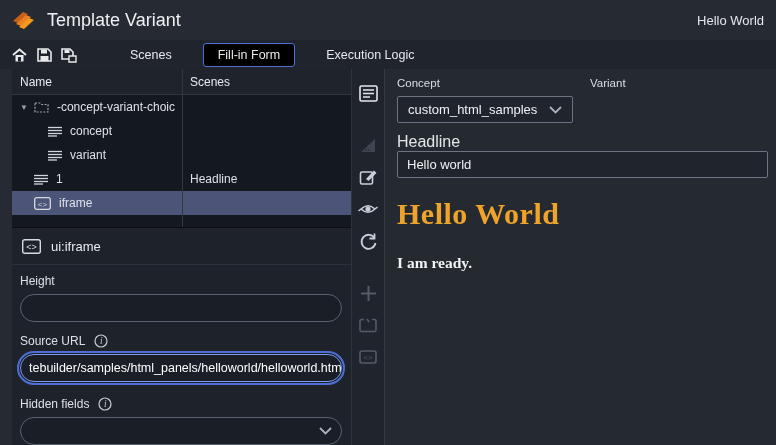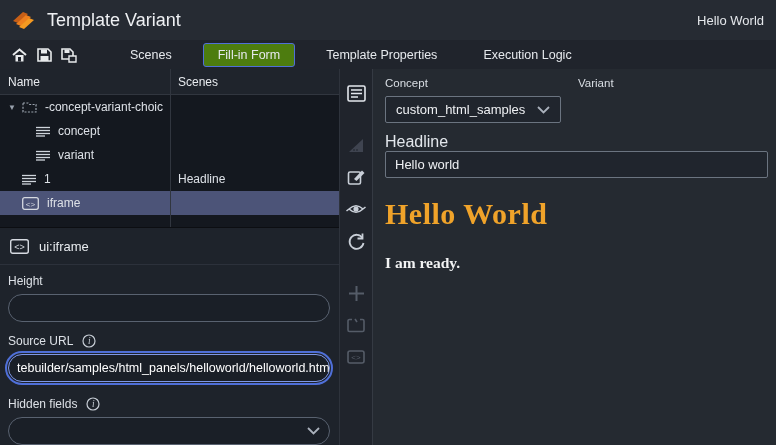--- a/index.html
+++ b/index.html
@@ -15,24 +15,24 @@
   .header { height:40px; display:flex; align-items:center; padding:0 10px; background:#262b33; }
   .app-title { font-size:18px; color:#eef0f3; margin-left:10px; font-weight:400; }
   .header .spacer { flex:1; }
   .doc-name { font-size:13px; color:#e4e7eb; padding-right:2px; }
 
   
   .tabbar { height:29px; display:flex; align-items:center; background:#20242c; padding:0 8px; }
   .tb-icon { width:22px; height:20px; display:flex; align-items:center; justify-content:center; margin-right:3px; cursor:pointer; }
   .tabs { display:flex; align-items:center; margin-left:32px;justify-content:center; }
   .tab { font-size:12.5px; color:#e6e9ed; padding:4px 14px; margin-right:16px; cursor:pointer; border:1px solid transparent; border-radius:3px; white-space:nowrap; }
-  .tab.active { border-color:#4f6fd8; background:#4d7c0f; }
-
-  
-  .content { display:flex; height:376px; }
+  .tab.active { border-color:#4f6fd8; background:#000000; }
+
+  
+  .content { display:flex; height:376px;margin-left:12px; }
   .left-col { width:339px; display:flex; flex-direction:column; }
 
   
   .tree { height:175px; background:#14181f; position:relative; font-size:12px; }
   .tree-coldiv { position:absolute; left:170px; top:0; bottom:0; width:1px; background:#31363f; }
   .tree-head { height:26px; display:flex; align-items:center; background:#1f242c; border-bottom:1px solid #31363f; color:#e8ebef; }
   .tree-head .c1 { width:170px; padding-left:8px; }
   .tree-head .c2 { padding-left:8px; }
   .tree-row { height:24px; display:flex; align-items:center; color:#dde1e7; cursor:pointer; }
   .tree-row .name-cell { width:170px; display:flex; align-items:center; overflow:hidden; white-space:nowrap; }
@@ -112,21 +112,20 @@
   <span class="tb-icon">
     <svg width="18" height="16" viewBox="0 0 18 16">
         <path d="M2 2 H10 L13 5 V12 H2 Z" fill="none" stroke="#e8eaec" stroke-width="1.6"></path>
         <rect x="4.5" y="2.5" width="5" height="3.5" fill="#e8eaec"></rect>
         <path d="M9 9 H16 V15 H9 Z" fill="#20242c" stroke="#e8eaec" stroke-width="1.4"></path>
       </svg>
   </span>
   <div class="tabs">
     <span class="tab">Scenes</span>
     <span class="tab active">Fill-in Form</span>
-    <span class="tab">Template Properties</span>
     <span class="tab">Execution Logic</span>
   </div>
 </div>
 
 <div class="content">
 
   <div class="left-col">
 
     <div class="tree">
       <div class="tree-coldiv"></div>

